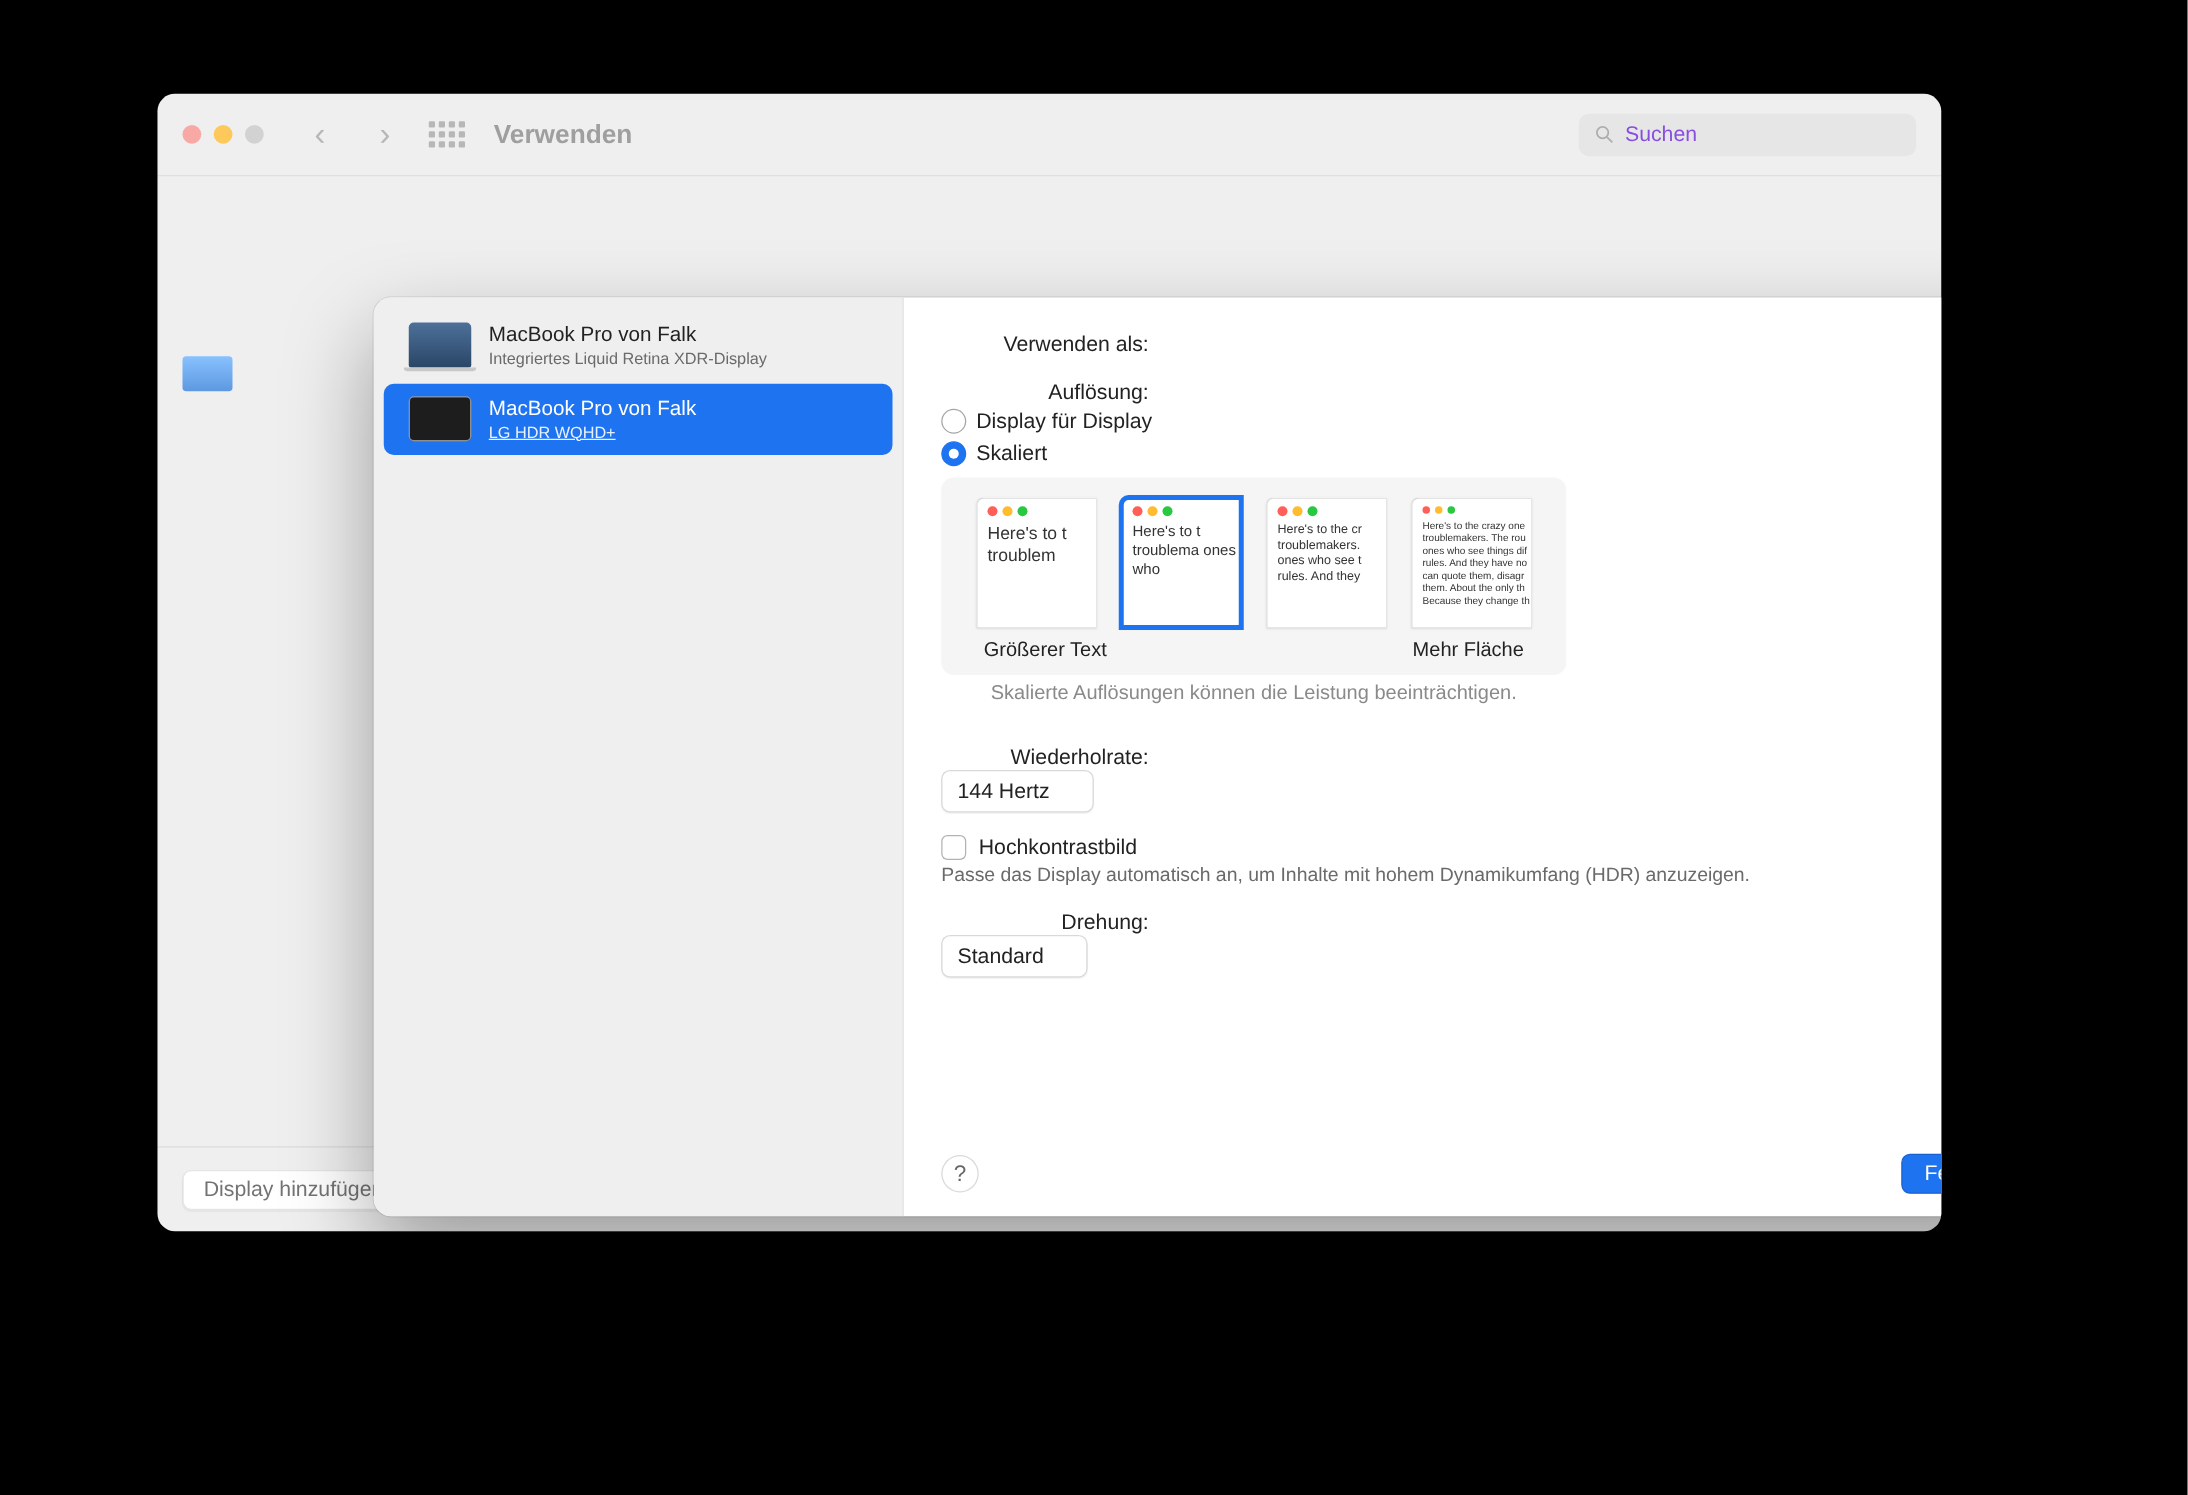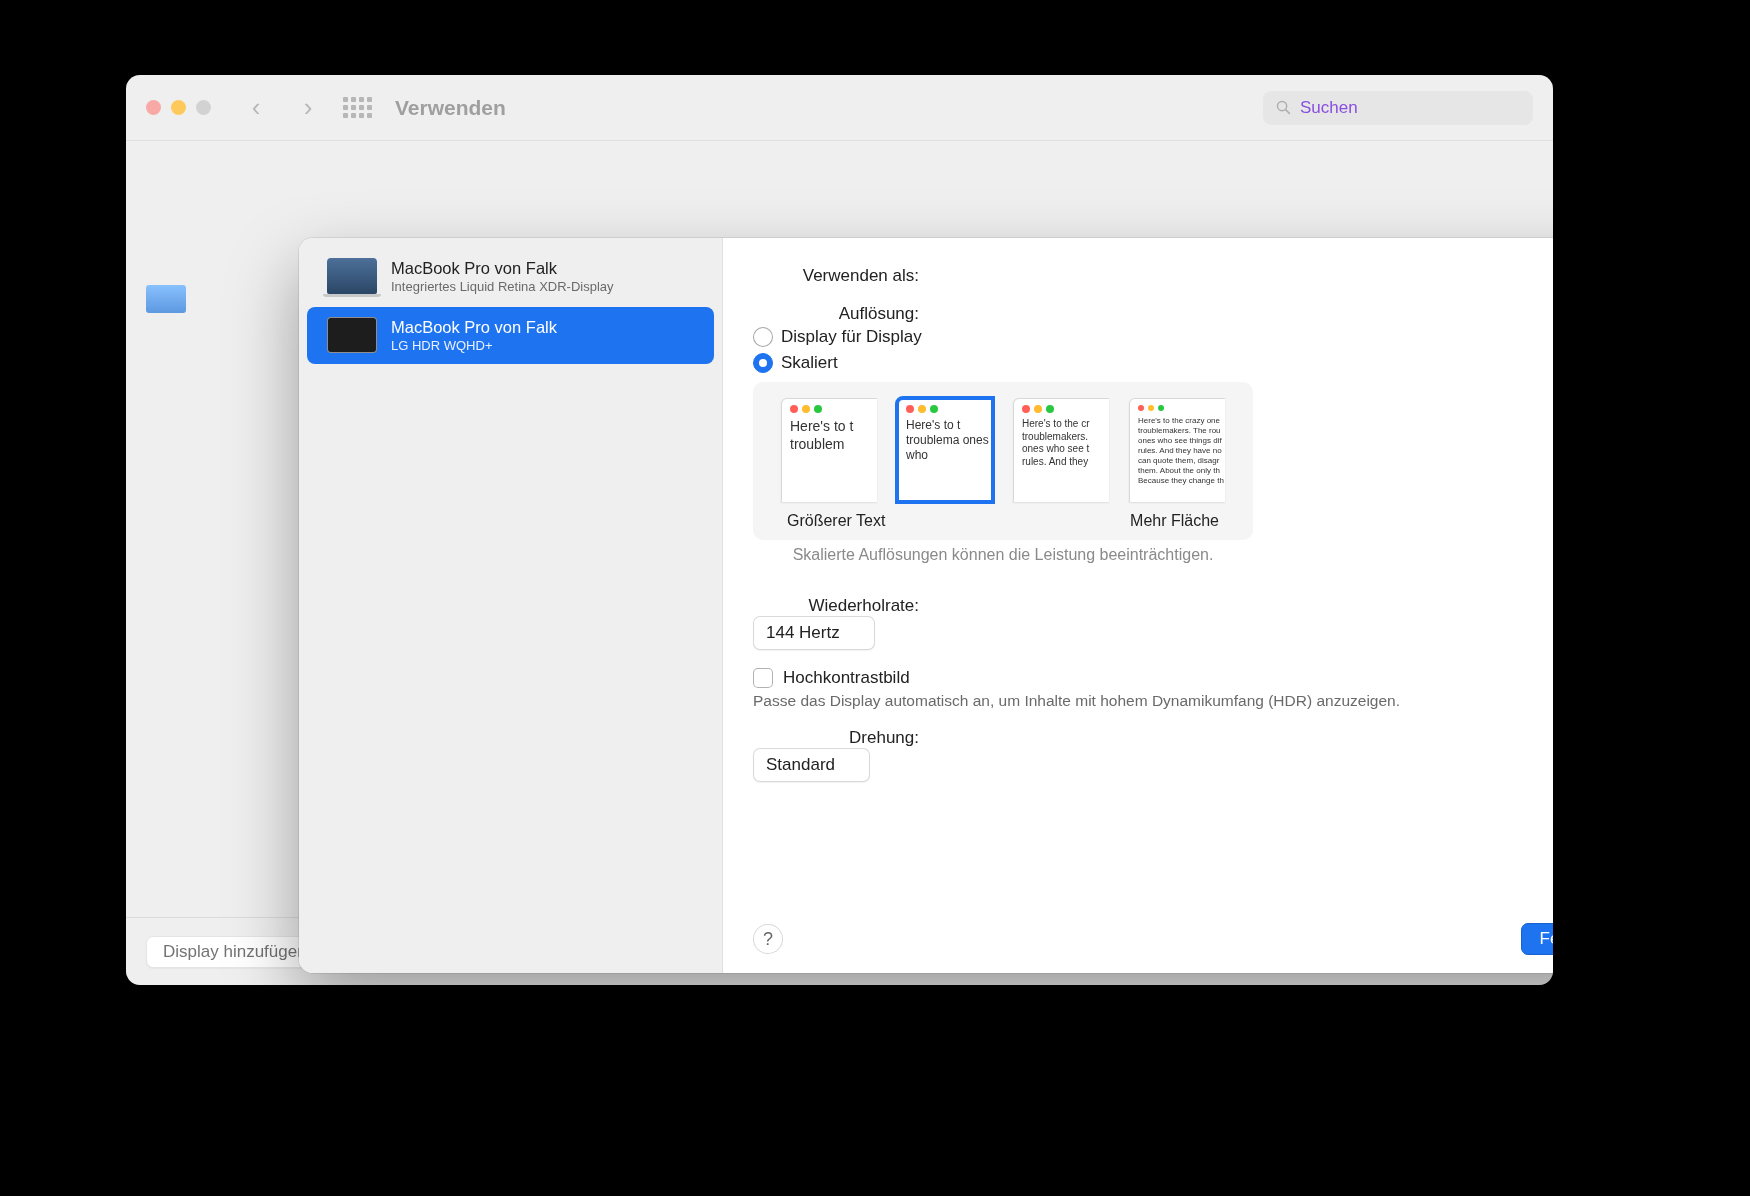--- a/index.html
+++ b/index.html
@@ -131,21 +131,21 @@
     .sb-item .thumb.monitor {
       background: #1d1d1d;
       border: 1px solid #666;
     }
     .sb-item.selected { background: #1e73f0; }
     .sb-item.selected .thumb.monitor { border-color: rgba(255,255,255,.5); }
     .sb-item .txt { line-height: 1.25; }
     .sb-item .txt .name { font-size: 16.5px; color: #222; }
     .sb-item .txt .sub  { font-size: 13px; color: #6a6a6a; }
     .sb-item.selected .txt .name { color: #fff; }
-    .sb-item.selected .txt .sub  { color: rgba(255,255,255,.9); }
+    .sb-item.selected .txt .sub  { color: rgba(255,255,255,.9); text-decoration: underline; }
 
     .sheet-main {
       flex: 1;
       padding: 22px 30px 18px 30px;
       display: flex; flex-direction: column;
       position: relative;
     }
 
     .form-row {
       display: flex; align-items: flex-start;

